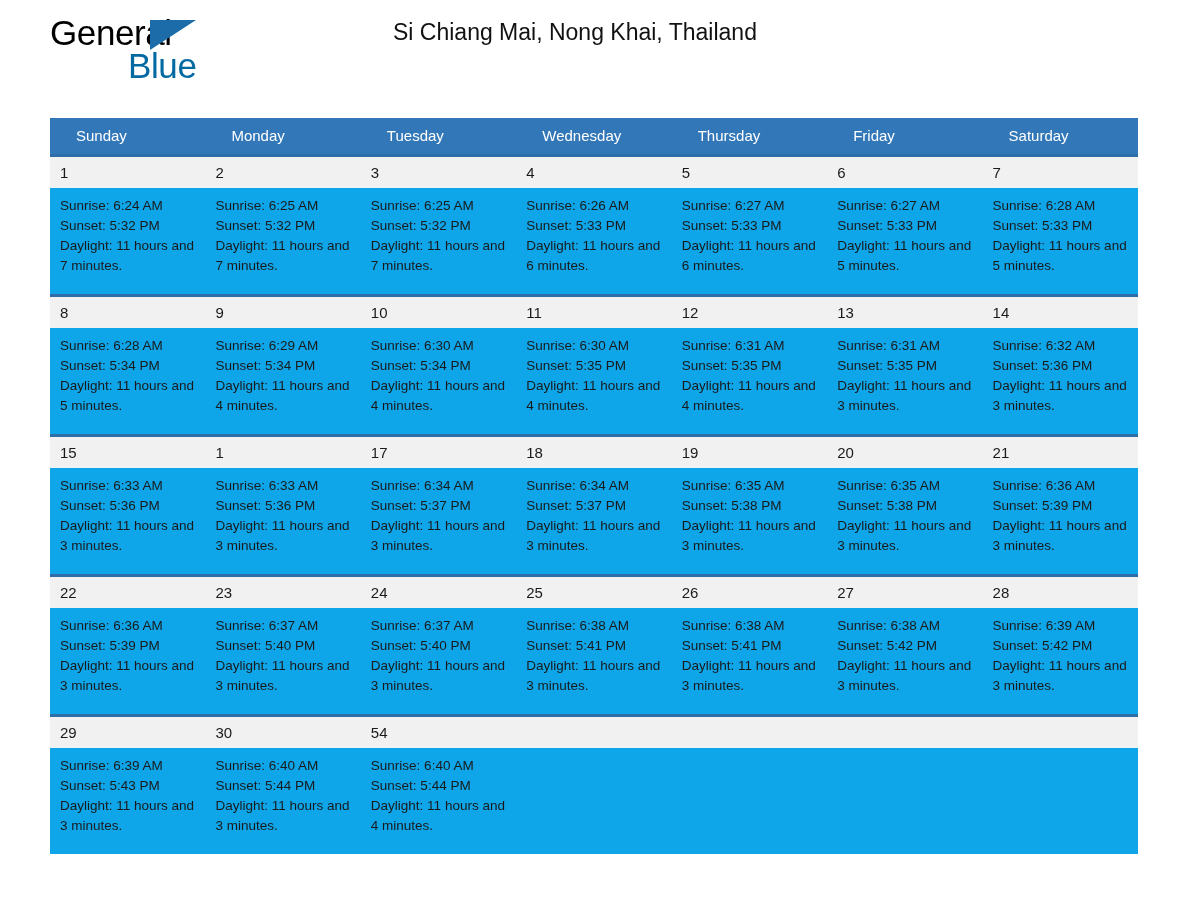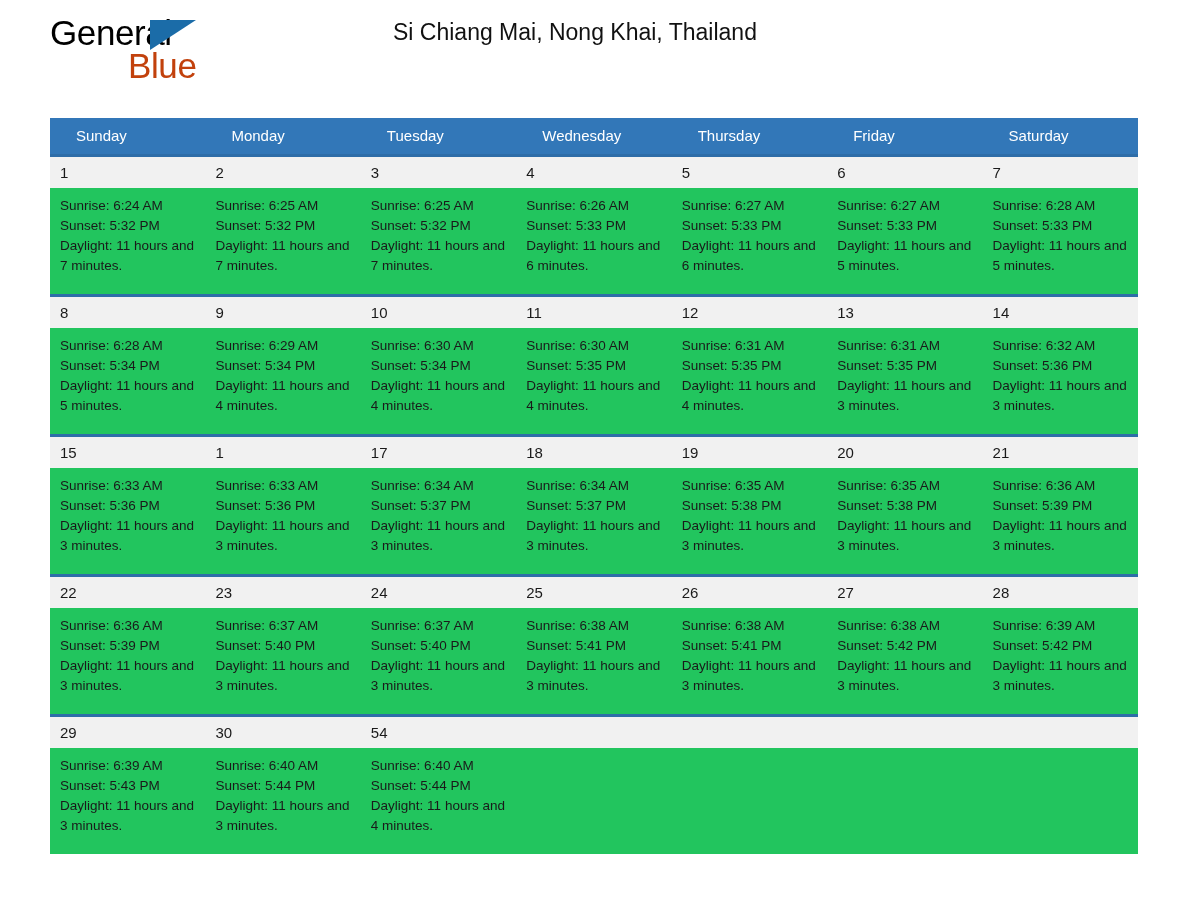--- a/index.html
+++ b/index.html
@@ -55,21 +55,21 @@
     border-left: 46px solid #1b6ca8;
     border-bottom: 30px solid transparent;
   }
   .logo-line2 {
     position: absolute;
     left: 78px;
     top: 33px;
     font-size: 35px;
     line-height: 37px;
     letter-spacing: -0.4px;
-    color: #c2410c;
+    color: #0369a1;
   }
 
   .titles {
     text-align: right;
     padding-top: 6px;
   }
   .month-title {
     font-size: 44px;
     line-height: 52px;
     font-weight: normal;
@@ -118,21 +118,21 @@
   .daynum {
     font-size: 15px;
     line-height: 18px;
     padding: 7px 0 6px 10px;
     color: #1a1a1a;
     min-height: 18px;
   }
   .week-bodies {
     display: grid;
     grid-template-columns: repeat(7, 1fr);
-    background: #22c55e;
+    background: #0ea5e9;
     height: 106px;
   }
   .cell {
     padding: 8px 10px 0 10px;
     box-sizing: border-box;
   }
   .cell p {
     margin: 0;
     font-size: 13.5px;
     line-height: 20px;

